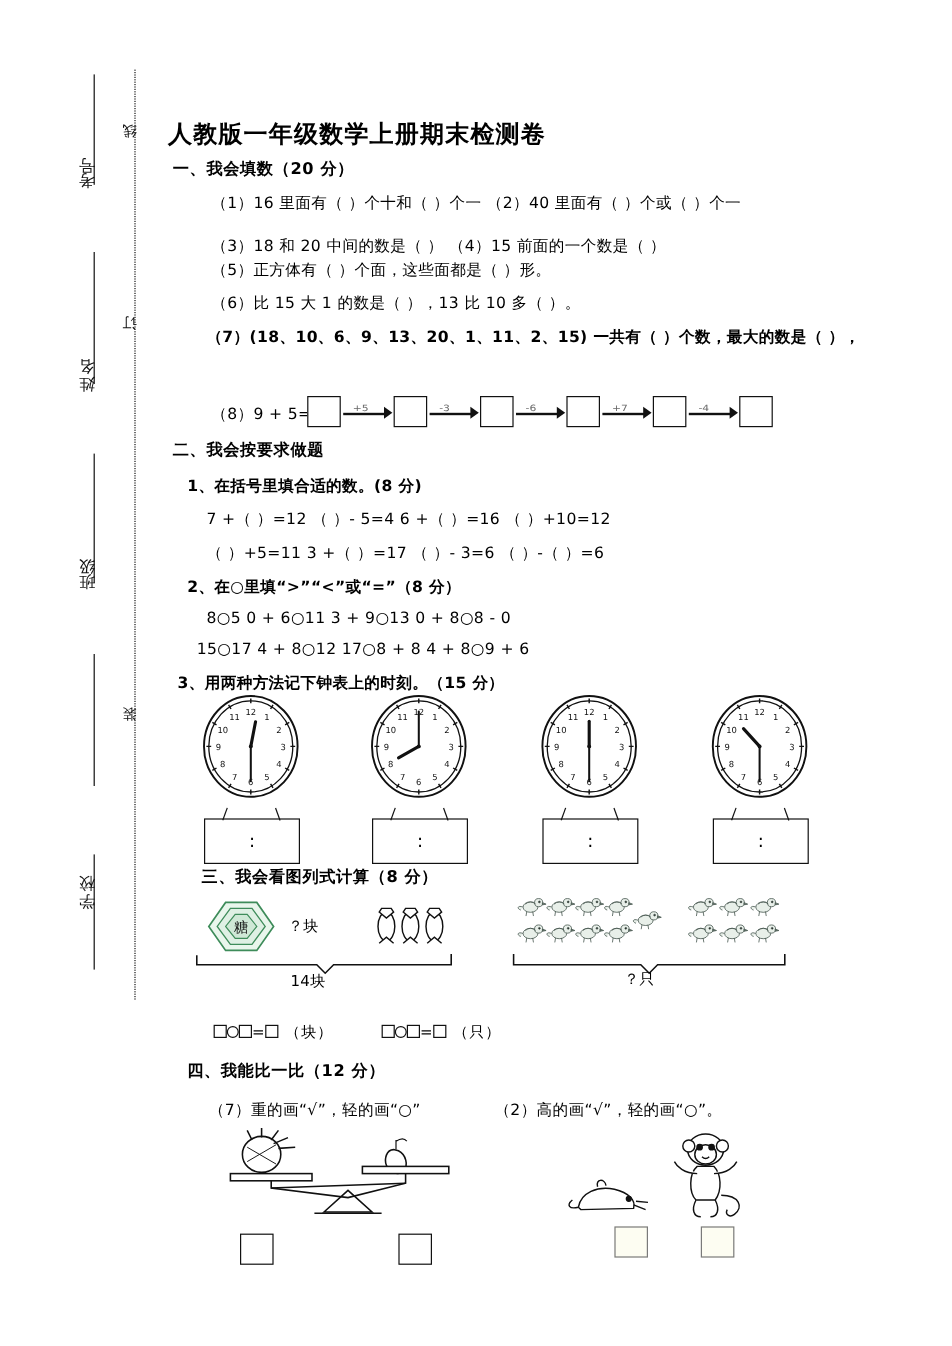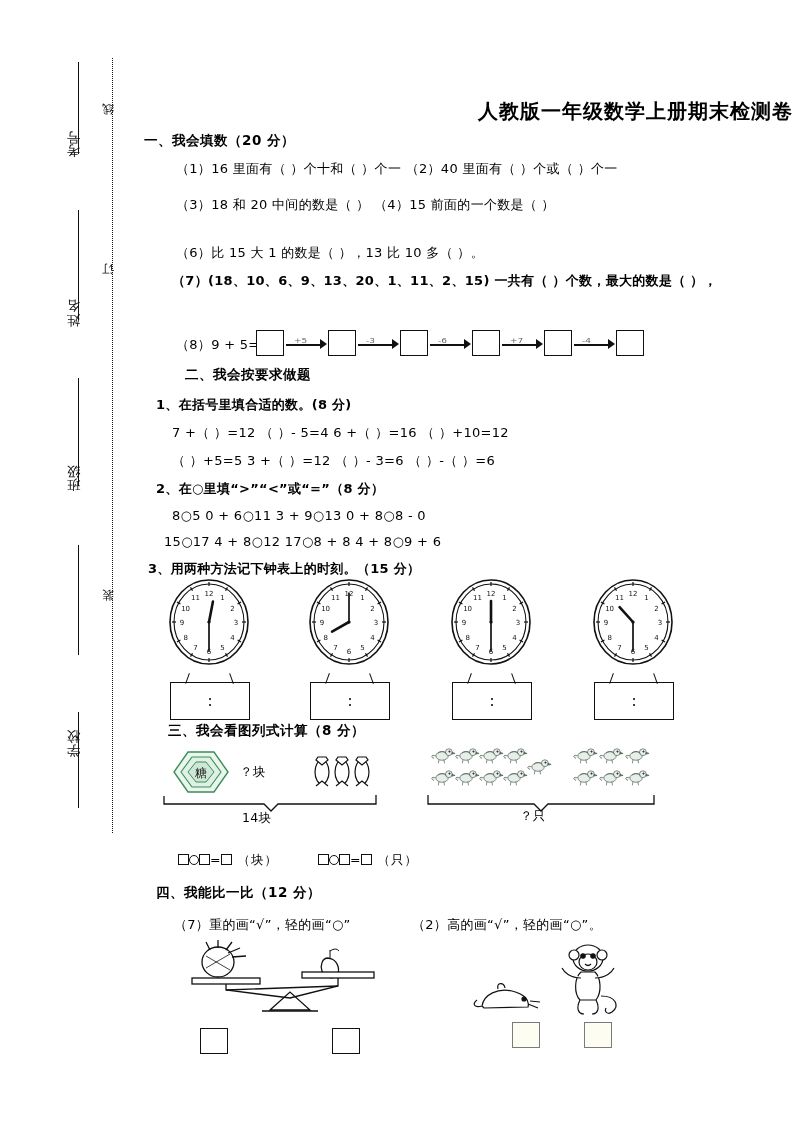--- a/index.html
+++ b/index.html
@@ -21,21 +21,21 @@
     writing-mode:vertical-rl;transform:rotate(180deg);
     font-size:13.5px;letter-spacing:5px;white-space:nowrap;
     color:#111;
   }
   .vlabel.small{font-size:12px;letter-spacing:3px;}
   .seg-line{position:absolute;left:78px;width:0;border-left:1.3px solid #111;}
 
   
   .content{position:absolute;left:140px;top:0;width:653px;height:1122px;}
   .title{
-    position:absolute;left:0;right:0;top:98px;text-align:right;
+    position:absolute;left:0;right:0;top:98px;text-align:left;
     font-size:20px;font-weight:bold;letter-spacing:1px;
     font-family:"DejaVu Sans","Liberation Sans",sans-serif;
   }
   .sec-head{position:absolute;font-size:13.5px;font-weight:bold;letter-spacing:.5px;}
   .line{position:absolute;font-size:13px;letter-spacing:.3px;white-space:nowrap;}
   .line.sm{font-size:12.5px;}
 
   
   .chain{position:absolute;display:flex;align-items:center;}
   .cbox{width:26px;height:24px;border:1.4px solid #111;background:#fff;}
@@ -94,20 +94,21 @@
   </div>
 
   <div class="content">
 
     <div class="title">人教版一年级数学上册期末检测卷</div>
 
     <div class="sec-head" style="left:4px;top:132px;text-align:center;">一、我会填数（20 分）</div>
 
     <div class="line" style="left:36px;top:160px;">（1）16 里面有（   ）个十和（   ）个一      （2）40 里面有（   ）个或（   ）个一</div>
     <div class="line" style="left:36px;top:196px;">（3）18 和 20 中间的数是（    ）             （4）15 前面的一个数是（    ）</div>
+    <div class="line" style="left:36px;top:216px;">（5）正方体有（    ）个面，这些面都是（    ）形。</div>
     <div class="line" style="left:36px;top:244px;">（6）比 15 大 1 的数是（    ），13 比 10 多（    ）。</div>
     <div class="line" style="left:32px;top:272px;font-weight:bold;">（7）(18、10、6、9、13、20、1、11、2、15) 一共有（    ）个数，最大的数是（    ），</div>
 
     <div class="line" style="left:36px;top:336px;">（8）9 + 5=</div>
     <div class="chain" id="chain" style="left:116px;top:330px;">
         <div class="cbox"></div>
         <div class="arrow">
           <div class="shaft"></div>
           <div class="head"></div>
           <div class="lbl">+5</div>
@@ -132,25 +133,25 @@
         </div>
         <div class="cbox"></div>
         <div class="arrow">
           <div class="shaft"></div>
           <div class="head"></div>
           <div class="lbl">-4</div>
         </div>
         <div class="cbox"></div>
       </div>
 
-    <div class="sec-head" style="left:4px;top:366px;margin-left:41px;">二、我会按要求做题</div>
+    <div class="sec-head" style="left:4px;top:366px;">二、我会按要求做题</div>
 
     <div class="line" style="left:16px;top:396px;font-weight:bold;">1、在括号里填合适的数。(8 分)</div>
     <div class="line" style="left:32px;top:424px;">7 +（   ）=12        （   ）- 5=4          6 +（   ）=16        （   ）+10=12</div>
-    <div class="line" style="left:32px;top:452px;">（   ）+5=5       3 +（   ）=12        （   ）- 3=6         （   ）-（   ）=6</div>
+    <div class="line" style="left:32px;top:452px;">（   ）+5=11       3 +（   ）=17        （   ）- 3=6         （   ）-（   ）=6</div>
 
     <div class="line" style="left:16px;top:480px;font-weight:bold;">2、在○里填“&gt;”“&lt;”或“=”（8 分）</div>
     <div class="line" style="left:32px;top:508px;">8○5                0 + 6○11              3 + 9○13             0 + 8○8 - 0</div>
     <div class="line" style="left:24px;top:534px;">15○17          4 + 8○12          17○8 + 8       4 + 8○9 + 6</div>
 
     <div class="line" style="left:8px;top:560px;font-weight:bold;">3、用两种方法记下钟表上的时刻。（15 分）</div>
 
     <div class="clock-row" id="clock-row">
         <div class="clock" style="left: 28px; top: 0px;"><svg width="82" height="88" viewBox="0 0 82 88">
             <ellipse cx="41" cy="44" rx="39" ry="42" fill="#fff" stroke="#111" stroke-width="1.6"></ellipse>

